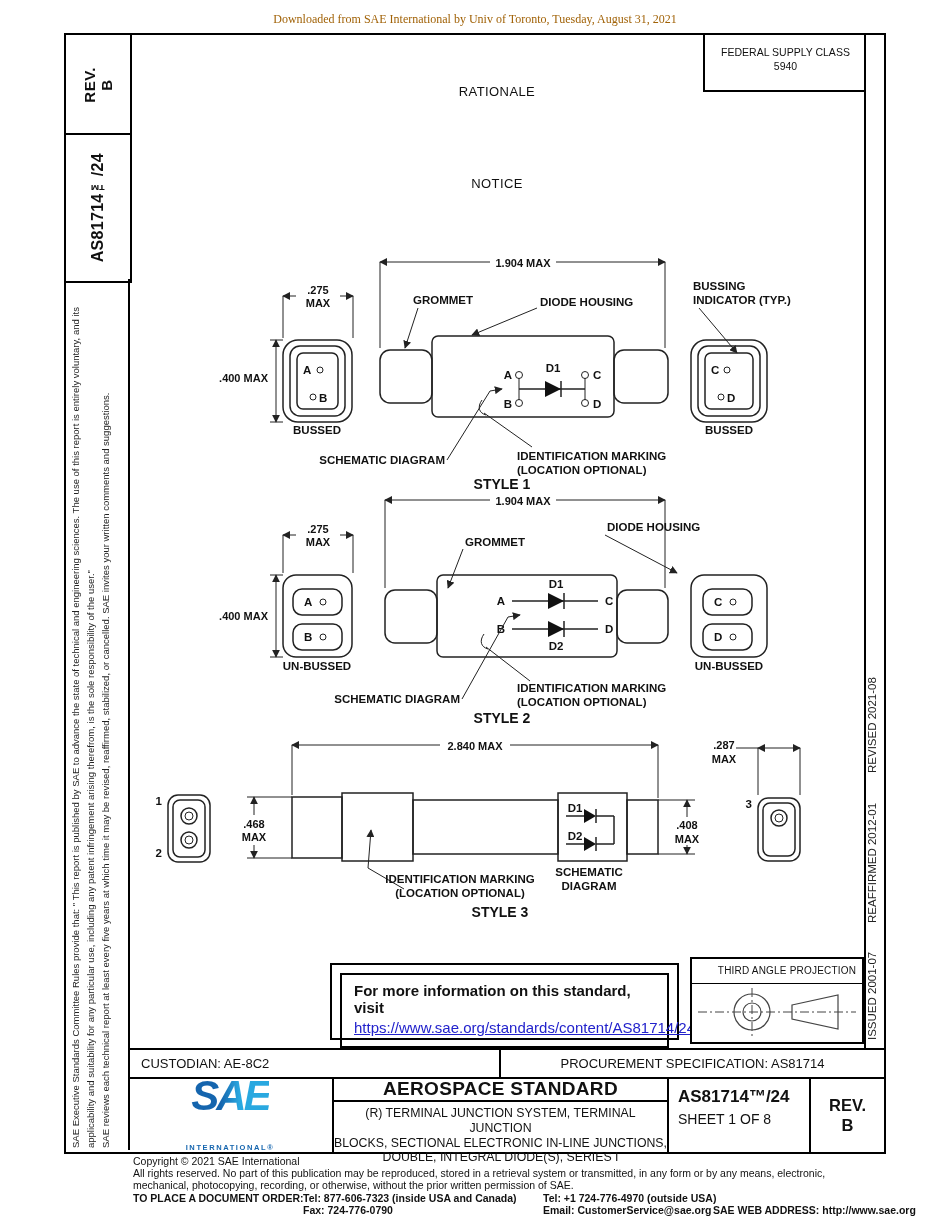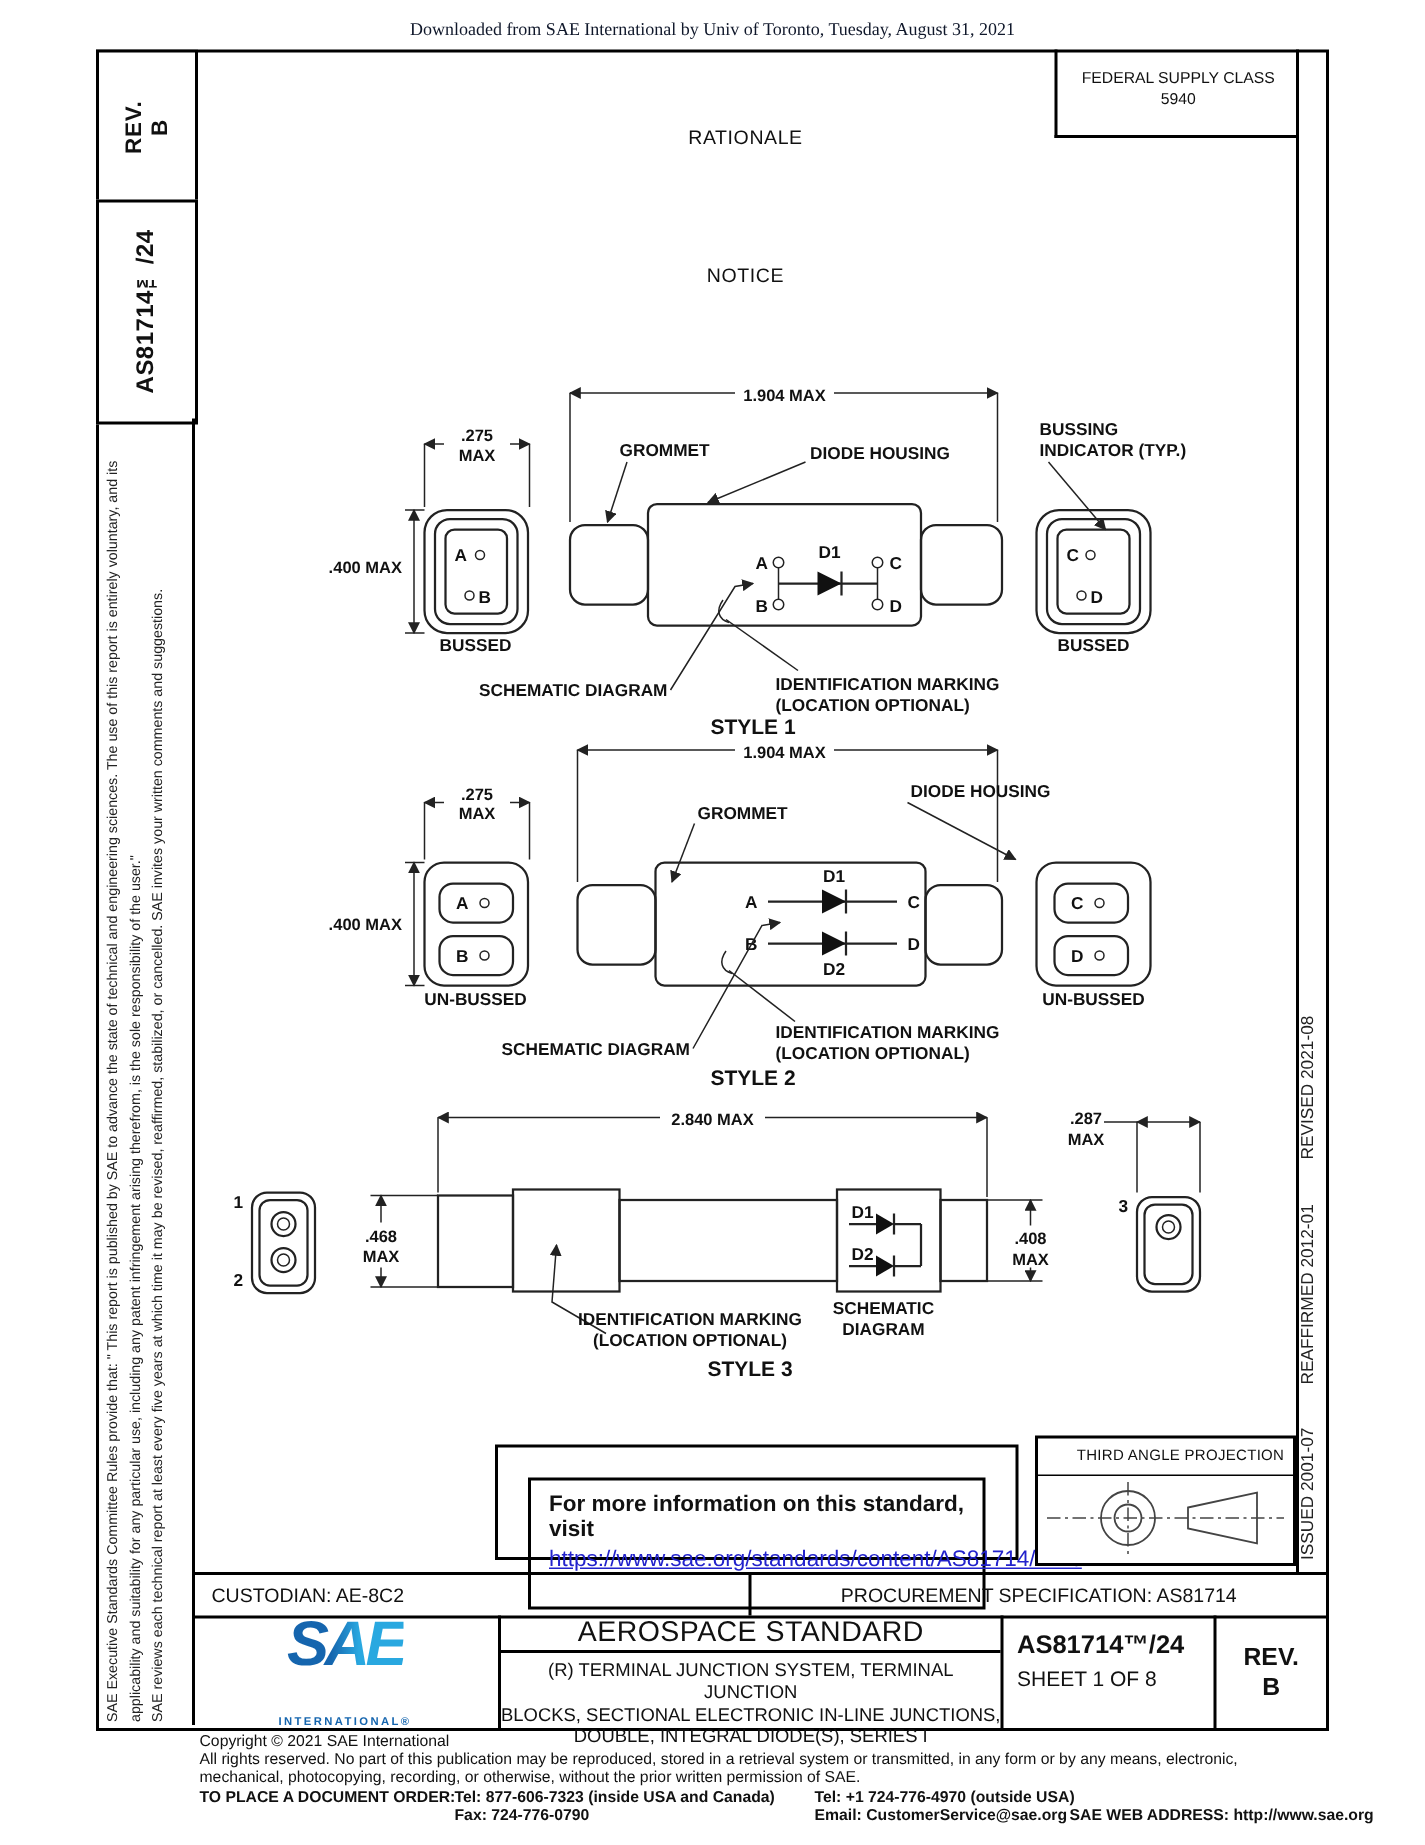--- a/index.html
+++ b/index.html
@@ -3,60 +3,60 @@
 <meta charset="utf-8">
 <style>
   html,body{margin:0;padding:0;background:#fff;}
   #page{position:relative;width:950px;height:1230px;background:#fff;overflow:hidden;
         font-family:"Liberation Sans",sans-serif;color:#111;}
   .abs{position:absolute;}
   .center{text-align:center;}
   .vtext{writing-mode:vertical-rl;transform:rotate(180deg);}
   .frame{border:2px solid #000;}
   .watermark{width:950px;text-align:center;font-family:"Liberation Serif",serif;
-             font-size:12px;color:#0f172a;}
+             font-size:12px;color:#a16207;}
   .heading{font-size:13px;letter-spacing:.4px;}
   .para{font-size:12.5px;line-height:15.5px;letter-spacing:.1px;}
   .revbox{display:flex;align-items:center;justify-content:center;background:#fff;}
   .revtxt{font-weight:bold;font-size:15px;letter-spacing:.5px;text-align:center;line-height:17px;}
   .astxt{font-weight:bold;font-size:16px;letter-spacing:.3px;}
   .disc{font-size:9.5px;line-height:15px;color:#222;}
   .disc p{margin:0 0 0 0;padding:0;}
   .disc p + p{margin-left:10px;}
   .issued{font-size:11.5px;color:#222;white-space:nowrap;}
   .issued span{margin-inline-end:26px;}
   .fsc{font-size:10.5px;line-height:14px;text-align:center;padding-top:12px;}
   svg{font-family:"Liberation Sans",sans-serif;}
   svg text{font-weight:bold;fill:#111;}
   .lbl{font-size:11.5px;}
   .dim{font-size:11px;}
   .cap{font-size:14px;}
   .ln{stroke:#222;stroke-width:1.5;fill:none;}
   .thin{stroke:#222;stroke-width:1;fill:none;}
   .figcap{font-weight:bold;font-style:italic;font-size:13px;}
   .infobox-outer{border:2.5px solid #000;}
-  .infobox-inner{border:2px solid #000;margin:20px;padding:7px 12px 22px 12px;}
+  .infobox-inner{border:2px solid #000;margin:8px;padding:7px 12px 9px 12px;}
   .info-line{font-weight:bold;font-size:15px;}
   .info-link{font-size:15px;color:#2222cc;text-decoration:underline;display:inline-block;margin-top:3px;}
   .projbox{border:2px solid #000;background:#fff;}
   .projhead{border-bottom:1.5px solid #000;font-size:10px;text-align:center;
             height:24px;line-height:24px;letter-spacing:.2px;padding-left:20px;}
   .row{display:flex;}
   .custrow{border-top:2px solid #000;border-bottom:2px solid #000;height:27px;}
   .custcell{width:373px;border-right:2px solid #000;font-size:13px;line-height:27px;padding-left:13px;box-sizing:border-box;}
   .proccell{flex:1;font-size:13px;line-height:27px;text-align:center;}
   .tb{height:75px;}
   .tb-logo{width:206px;border-right:2px solid #000;box-sizing:border-box;
            display:flex;flex-direction:column;align-items:center;justify-content:space-between;}
   .logo-sae{font-weight:bold;font-style:italic;font-size:42px;line-height:38px;letter-spacing:-3px;
             background:linear-gradient(90deg,#1565ae 38%,#29a8e0 62%);
             -webkit-background-clip:text;background-clip:text;color:transparent;}
   .logo-sub{font-weight:bold;font-size:7.5px;letter-spacing:1.6px;color:#1565ae;margin-top:1px;}
   .tb-center{width:335px;border-right:2px solid #000;box-sizing:border-box;}
-  .tb-as{font-weight:normal;font-size:19px;text-align:center;height:23px;line-height:23px;
+  .tb-as{font-weight:bold;font-size:19px;text-align:center;height:23px;line-height:23px;
          border-bottom:2px solid #000;letter-spacing:.3px;}
   .tb-title{font-size:12.3px;line-height:14.8px;text-align:center;padding-top:4px;}
   .tb-num{width:142px;border-right:2px solid #000;box-sizing:border-box;padding:10px 0 0 9px;}
   .tb-num-doc{font-weight:bold;font-size:17px;}
   .tb-num-sheet{font-size:14px;margin-top:4px;}
   .tb-rev{flex:1;display:flex;flex-direction:column;align-items:center;justify-content:center;
           font-weight:bold;font-size:16.5px;line-height:20px;}
   .foot-sm{font-size:10.5px;line-height:11.5px;}
   .foot-b{font-size:10.5px;font-weight:bold;white-space:nowrap;}
 </style>

